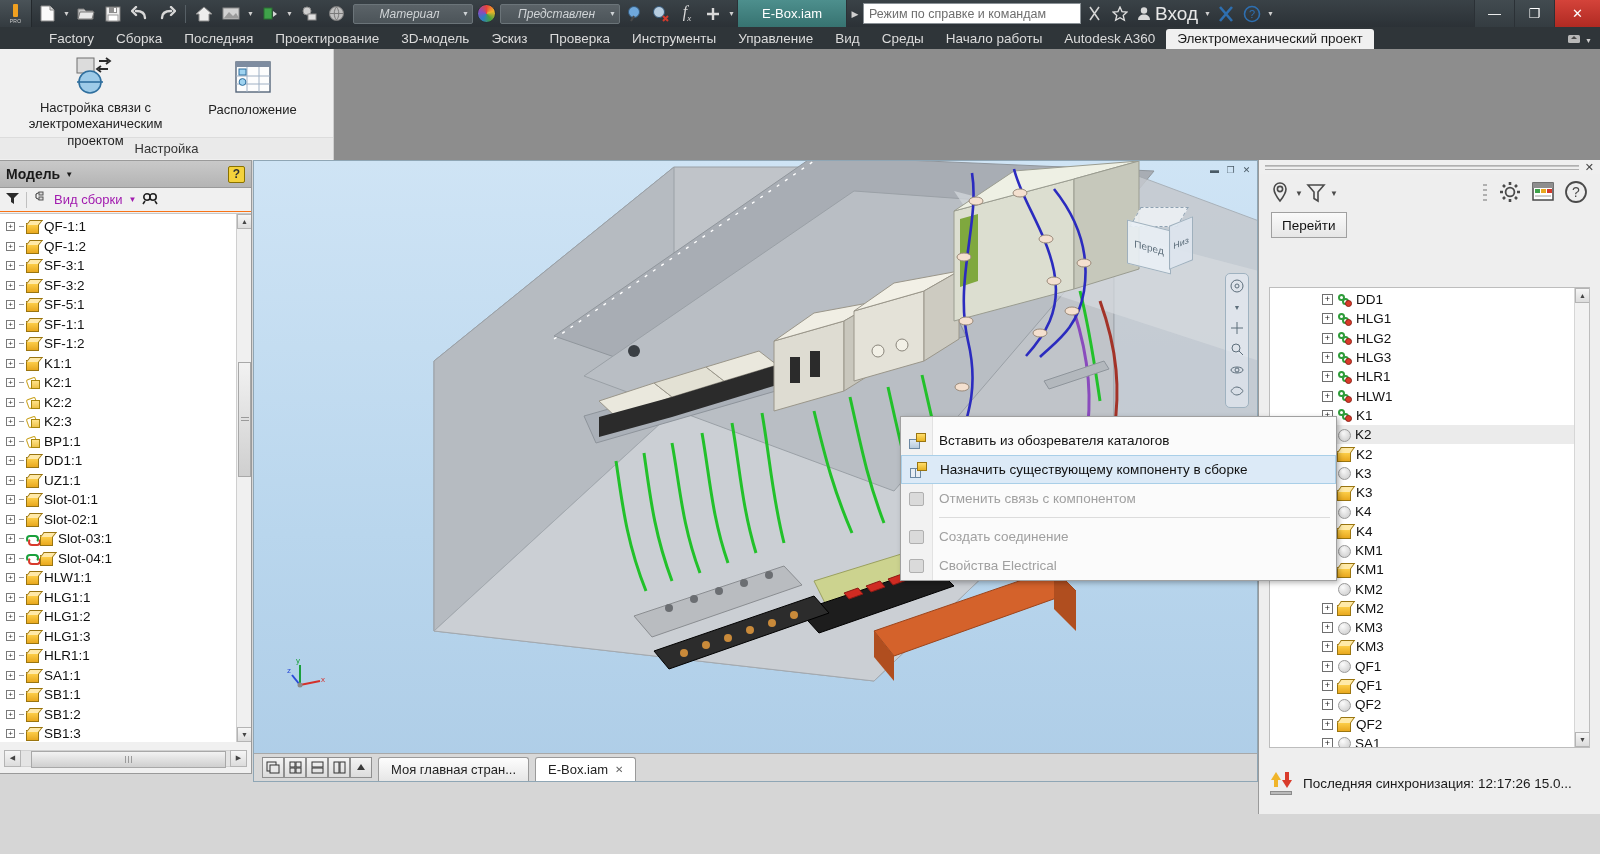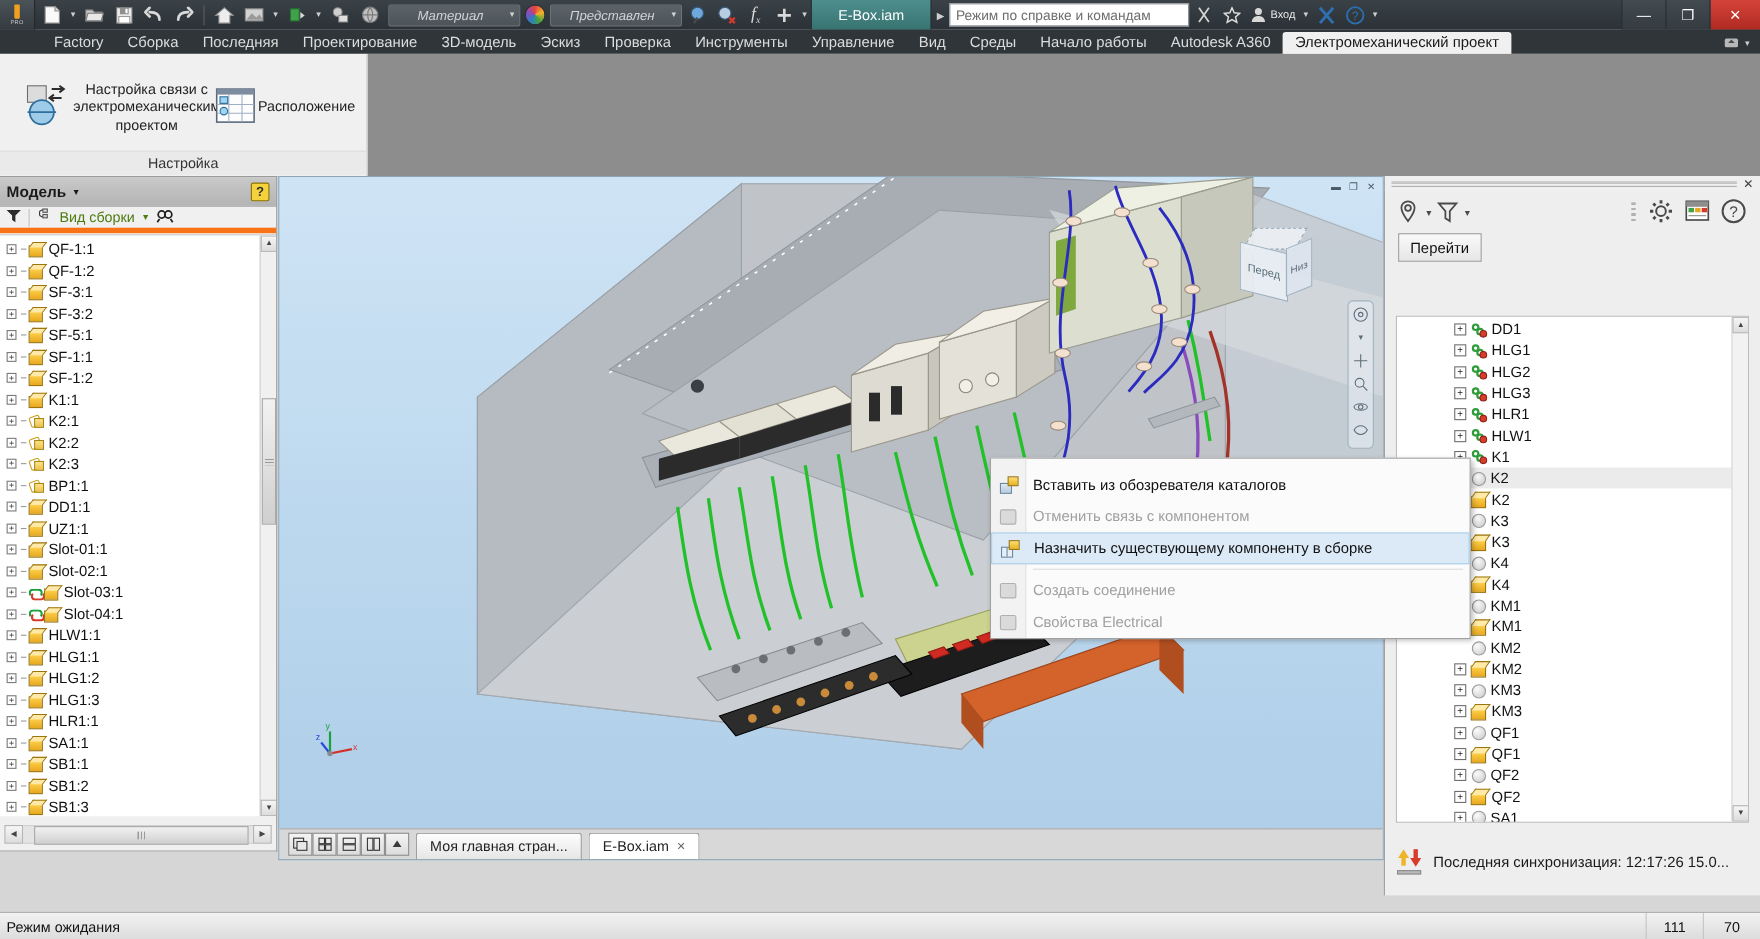--- a/index.html
+++ b/index.html
@@ -50,21 +50,21 @@
     font-size:13px; padding:0 14px; border-left:1px solid #2b3136;border-right:1px solid #2b3136;
   }
   .tab-next { width:16px;height:27px;display:flex;align-items:center;justify-content:center;
     color:#cfcfcf;font-size:9px;}
   .searchbox {
     height:21px; width:218px; background:#fff; border:1px solid #8a9196;
     display:flex;align-items:center; padding:0 5px; color:#6e6e6e; font-size:12.5px;
     overflow:hidden; white-space:nowrap;
   }
   .tb-icon { width:26px;height:23px;display:flex;align-items:center;justify-content:center;color:#dadada;}
-  .signin { display:flex;align-items:center;gap:4px;color:#e8e8e8;font-size:10px;padding:0 4px;}
+  .signin { display:flex;align-items:center;gap:4px;color:#e8e8e8;font-size:19px;padding:0 4px;}
   .wbtns { margin-left:auto; display:flex; height:27px; }
   .wbtn { width:40px;height:27px;display:flex;align-items:center;justify-content:center;
     color:#fff;font-size:13px; background:linear-gradient(#424b50,#343c41); border-left:1px solid #2b3136;}
   .wbtn.close { background:linear-gradient(#d4433a,#b02a22); width:46px;}
 
   
   .ribbontabs {
     position:absolute; left:0; top:27px; width:1600px; height:22px;
     background:#2f3539; display:flex; align-items:flex-end; color:#dcdcdc; font-size:13.5px;
   }
@@ -79,21 +79,21 @@
   }
   .ribbon-group {
     position:absolute; left:0; top:0; width:334px; height:111px;
     border-right:1px solid #cfcfcf; background:#f0f0f0;
   }
   .ribbon-group .gbody { height:88px; display:flex; justify-content:center; gap:22px; padding-top:4px;}
   .ribbon-group .glabel {
     height:22px; line-height:22px; text-align:center; font-size:13px; color:#333;
     border-top:1px solid #dcdcdc; background:#eaeaea;
   }
-  .rbtn { width:150px; display:flex;flex-direction:row;align-items:center; padding-top:3px;}
+  .rbtn { width:150px; display:flex;flex-direction:column;align-items:center; padding-top:3px;}
   .rbtn .ico { height:44px; display:flex;align-items:center;justify-content:center;}
   .rbtn .lbl { font-size:13px; color:#222; text-align:center; line-height:1.25; margin-top:2px;}
   .rbtn.w2 { width:120px;}
   .ribbon-rest { position:absolute; left:334px; top:0; right:0; height:111px; background:#8d8d8d;}
 
   
   .browser {
     position:absolute; left:0; top:160px; width:252px; height:614px;
     background:#f0f0f0; border:1px solid #9a9a9a; border-left:none;
   }
@@ -103,21 +103,21 @@
     border-bottom:1px solid #9a9a9a;
   }
   .br-title .caret{font-size:8px;margin-left:5px;}
   .br-help {
     margin-left:auto; width:17px;height:17px; background:#f4d23c; border:1px solid #8a7200;
     border-radius:2px; font-size:12px;font-weight:bold;color:#333;
     display:flex;align-items:center;justify-content:center;
   }
   .br-tools {
     height:24px; background:#f0f0f0; display:flex; align-items:center; gap:6px; padding:0 5px;
-    border-bottom:5px solid #f97316; font-size:13px; color:#4d7c0f;
+    border-bottom:1px solid #f97316; font-size:13px; color:#a21caf;
   }
   .vsep { width:1px;height:16px;background:#c0c0c0;}
   .tree {
     position:absolute; left:0; top:52px; right:0; bottom:31px;
     background:#fff; overflow:hidden; border-top:1px solid #c8c8c8;
   }
   .tree-inner { padding:3px 0 0 6px;}
   .trow { height:19.5px; display:flex; align-items:center; font-size:13.5px; color:#111; white-space:nowrap;}
   .tplus {
     width:9px;height:9px; border:1px solid #7a7a7a; background:#fff; margin-right:4px;
@@ -954,32 +954,32 @@
   <div class="ctxmenu">
     <div class="ctx-rail"></div>
     <div style="padding-top:9px" id="ctx-items">
         <div class="ctx-item">
           <span class="ctx-ico">
             <span class="ci-box"></span>
             <span class="ci-cube"></span>
           </span>
           <span>Вставить из обозревателя каталогов</span>
         </div>
-        <div class="ctx-item disabled">
-          <span class="ctx-ico">
-            <span class="ci-gray"></span>
-          </span>
-          <span>Отменить связь с компонентом</span>
-        </div>
         <div class="ctx-item hl">
           <span class="ctx-ico">
             <span class="ci-grid"></span>
             <span class="ci-cube"></span>
           </span>
           <span>Назначить существующему компоненту в сборке</span>
+        </div>
+        <div class="ctx-item disabled">
+          <span class="ctx-ico">
+            <span class="ci-gray"></span>
+          </span>
+          <span>Отменить связь с компонентом</span>
         </div>
         <div class="ctx-sep"></div>
         <div class="ctx-item disabled">
           <span class="ctx-ico">
             <span class="ci-gray"></span>
           </span>
           <span>Создать соединение</span>
         </div>
         <div class="ctx-item disabled">
           <span class="ctx-ico">
@@ -1204,21 +1204,14 @@
         <div class="sync-up"></div>
           <div class="sync-up2"></div>
         <div class="sync-dn"></div>
           <div class="sync-dn2"></div>
         <div class="sync-base"></div>
       </div>
       <span>Последняя синхронизация: 12:17:26 15.0...</span>
     </div>
   </div>
 
-  <div class="statusbar">
-    <span class="sb-left">Режим ожидания</span>
-    <span class="sb-right">
-      <span class="sb-cell">111</span>
-      <span class="sb-cell">70</span>
-    </span>
-  </div>
 
 </div>
 
 </body></html>

